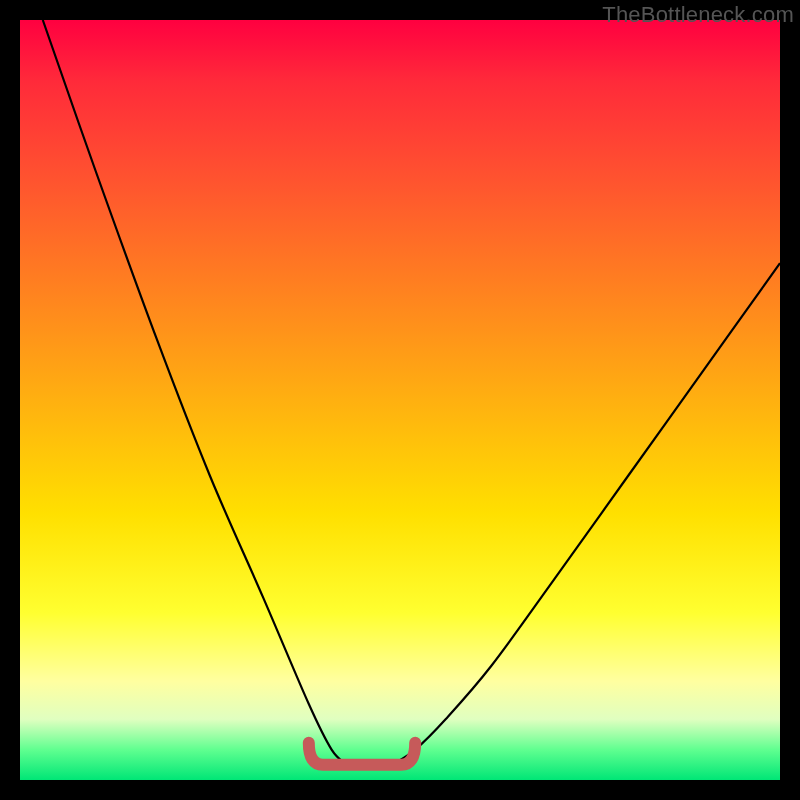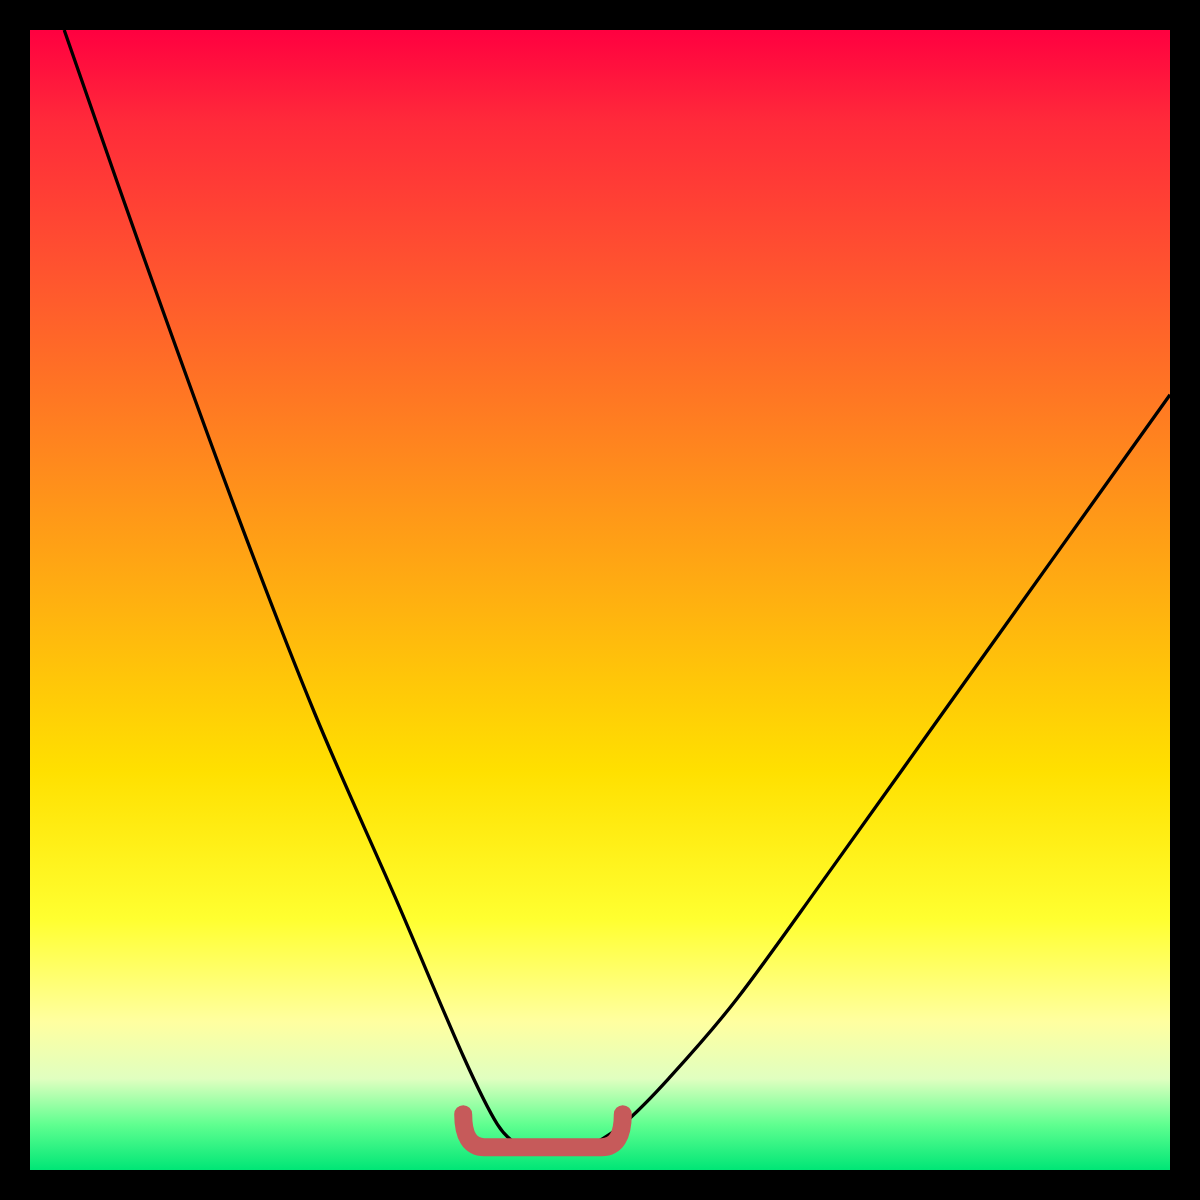--- a/index.html
+++ b/index.html
@@ -53,20 +53,21 @@
     top: 0;
     width: 760px;
     height: 760px;
     overflow: visible;
   }
 </style>
 </head>
 <body>
 
 <div class="frame">
+  <div class="watermark">TheBottleneck.com</div>
 
   <div class="plot-area">
     <svg class="curves" viewBox="0 0 760 760" preserveAspectRatio="none">
       <path d="M 22.8,0 C 31.666666666666668,25.333333333333332 57,98.79999999999998 76,152 C 95,205.20000000000002 117.79999999999998,268.53333333333336 136.79999999999998,319.20000000000005 C 155.79999999999998,369.86666666666673 172.26666666666665,412.93333333333334 190,456 C 207.73333333333335,499.06666666666666 226.73333333333335,539.6 243.20000000000002,577.6 C 259.6666666666667,615.6 277.40000000000003,658.6666666666666 288.8,684 C 300.2,709.3333333333334 305.26666666666665,719.4666666666667 311.59999999999997,729.6 C 317.9333333333333,739.7333333333333 324.26666666666665,742.2666666666667 326.8,744.8" fill="none" stroke="#000000" stroke-width="2.2"></path>
       <path d="M 372.4,744.8 C 376.2,742.2666666666667 386.3333333333333,737.2 395.2,729.6 C 404.06666666666666,722 412.93333333333334,713.1333333333334 425.6,699.2 C 438.2666666666667,685.2666666666667 453.46666666666664,668.8 471.2,646 C 488.93333333333334,623.2 509.2,594.0666666666666 532,562.4 C 554.8,530.7333333333333 582.6666666666666,491.4666666666667 608,456 C 633.3333333333334,420.5333333333333 658.6666666666666,385.06666666666666 684,349.59999999999997 C 709.3333333333334,314.13333333333327 747.3333333333334,260.9333333333333 760,243.19999999999993" fill="none" stroke="#000000" stroke-width="2.2"></path>
       <path d="M 288.8,722.8
                Q 288.8,744.8 302.8,744.8
                L 381.2,744.8
                Q 395.2,744.8 395.2,722.8" fill="none" stroke="#c65a5a" stroke-width="12" stroke-linecap="round" stroke-linejoin="round"></path>
     </svg>

